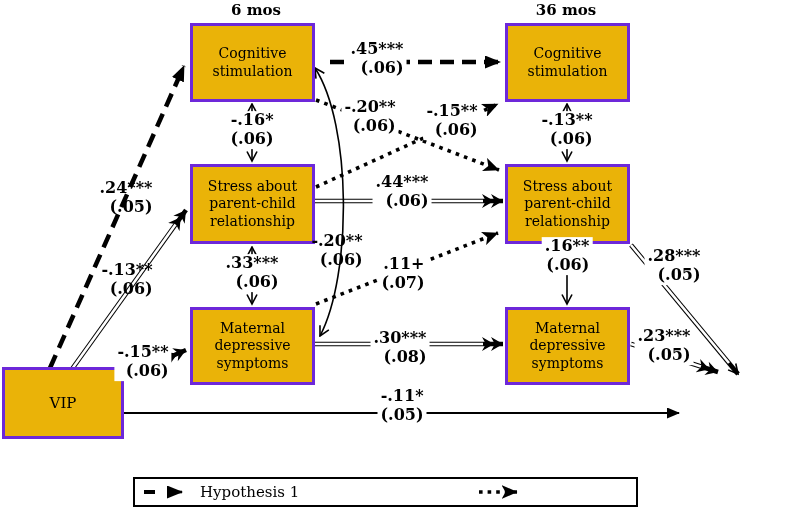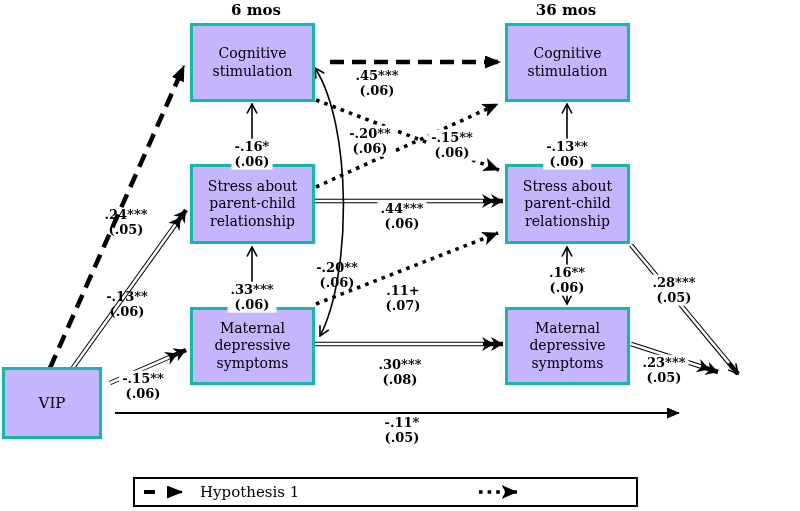--- a/index.html
+++ b/index.html
@@ -1,24 +1,24 @@
 <!DOCTYPE html>
 <html><head>
 <meta charset="utf-8">
 <style>
   html,body{margin:0;padding:0;background:#fff;}
   .stage{position:relative;width:800px;height:511px;background:#fff;overflow:hidden;
          font-family:"DejaVu Serif","Liberation Serif",serif;color:#000;}
   .arrows{position:absolute;left:0;top:0;}
-  .node{position:absolute;background:#c4b5fd;border:3px solid #14b8a6;box-sizing:border-box;
+  .node{position:absolute;background:#eab308;border:3px solid #6d28d9;box-sizing:border-box;
         display:flex;align-items:center;justify-content:center;text-align:center;
         font-size:14px;line-height:1.22;padding:2px;}
   .hdr{position:absolute;transform:translateX(-50%);font-weight:bold;font-size:15px;white-space:nowrap;}
-  .coef{position:absolute;transform:translate(-50%,-50%);text-align:center;font-weight:bold;
-        font-size:13px;line-height:1.18;white-space:nowrap;margin-top:24px;}
+  .coef{position:absolute;transform:translate(-50%,-50%);text-align:right;font-weight:bold;
+        font-size:16px;line-height:1.18;white-space:nowrap;}
   .coef.bg{background:#fff;padding:0 3px;}
   .coef span{display:block;}
   .legend{position:absolute;left:133px;top:477px;width:505px;height:30px;border:2px solid #000;
           box-sizing:border-box;background:#fff;}
   .legend .item{position:absolute;top:50%;transform:translateY(-50%);display:flex;align-items:center;}
   .legend .item .lbl{font-size:15px;margin-left:2px;white-space:nowrap;text-align:center;}
 </style>
 </head>
 <body>
 
@@ -102,21 +102,21 @@
     </div>
   <div class="node" style="left:505px;top:23px;width:125px;height:79px">
     <span>Cognitive stimulation</span>
     </div>
   <div class="node" style="left:505px;top:164px;width:125px;height:80px">
     <span>Stress about parent-child relationship</span>
     </div>
   <div class="node" style="left:505px;top:307px;width:125px;height:78px">
     <span>Maternal depressive symptoms</span>
     </div>
-  <div class="node" style="left:2px;top:367px;width:100px;height:72px;font-size:15px">
+  <div class="node" style="left:2px;top:367px;width:122px;height:72px;font-size:15px">
     <span>VIP</span>
     </div>
 
   <div class="coef" style="left:126px;top:198px">
     <span>.24***</span>
       <span>(.05)</span>
     </div>
   <div class="coef" style="left:127px;top:280px">
     <span>-.13**</span>
       <span>(.06)</span>

